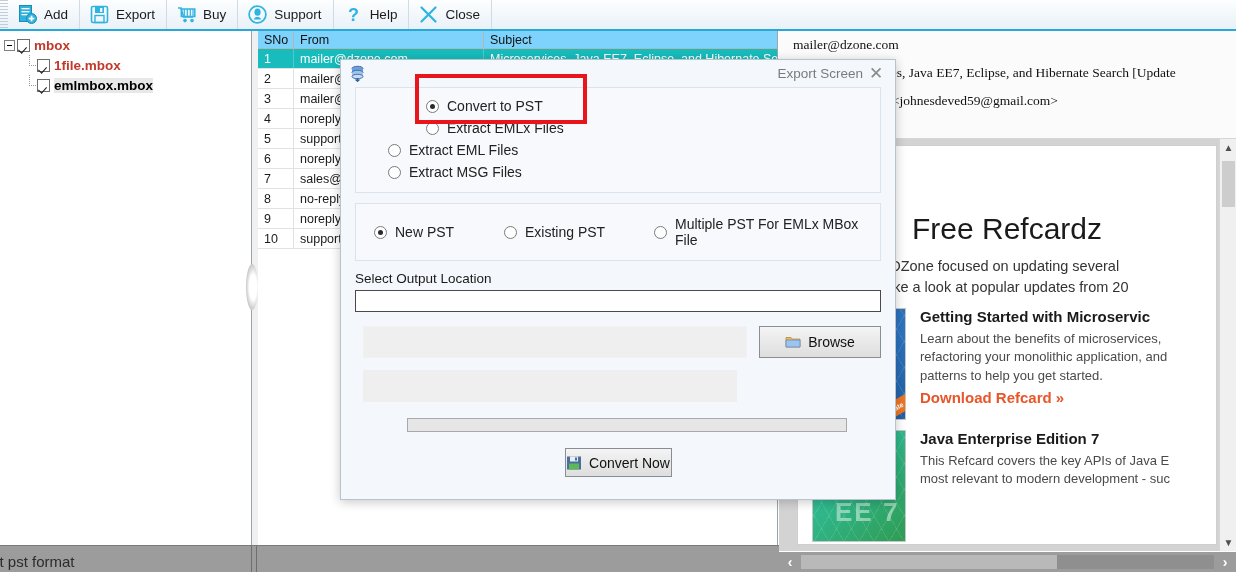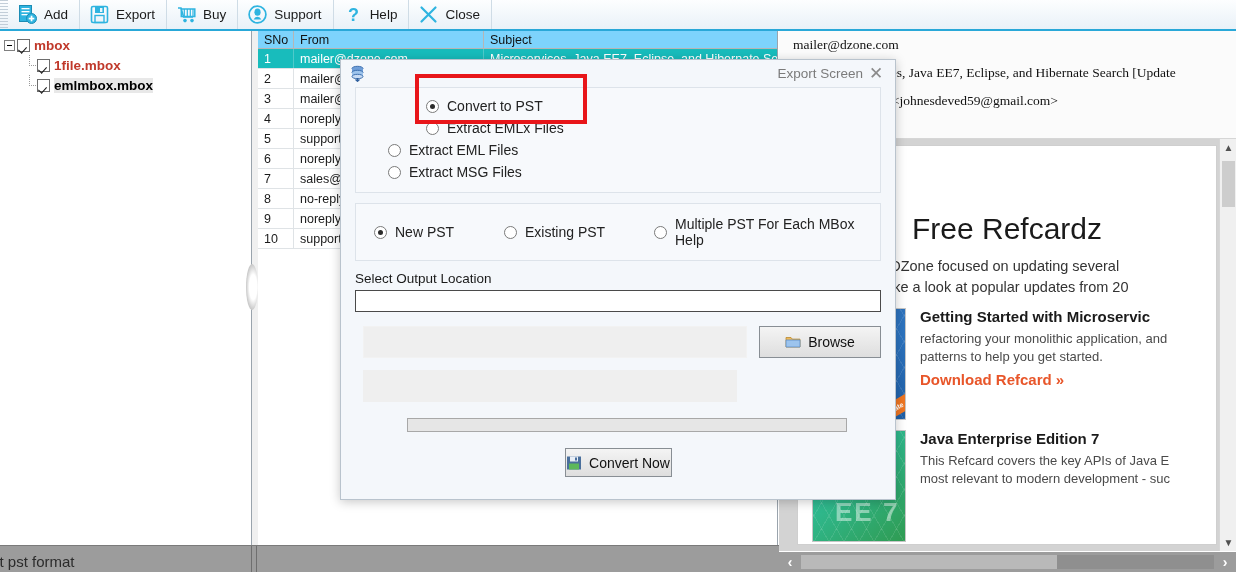--- a/index.html
+++ b/index.html
@@ -500,20 +500,21 @@
         <div class="card">
           <div class="card-img">
             <div class="hex"></div>
             <div class="ttop">ING STARTED WITH</div>
             <div class="tmain">oservices</div>
             <div class="tbot">IN AMPLIFIED TEXT</div>
             <div class="ribbon">update</div>
           </div>
           <div class="card-body">
             <div class="card-h">Getting Started with Microservic</div>
+            <div class="card-p">Learn about the benefits of microservices,</div>
             <div class="card-p">refactoring your monolithic application, and</div>
             <div class="card-p">patterns to help you get started.</div>
             <div class="card-link">Download Refcard »</div>
           </div>
         </div>
 
         <div class="card">
           <div class="card-img java">
             <div class="hex"></div>
             <div class="jlabel">Java</div>
@@ -602,21 +603,21 @@
           <div class="rad r-a">
             <span class="rdot on"></span>
             <span>New PST</span>
           </div>
           <div class="rad r-b">
             <span class="rdot"></span>
             <span>Existing PST</span>
           </div>
           <div class="rad r-c">
             <span class="rdot"></span>
-            <span>Multiple PST For Each MBox Help</span>
+            <span>Multiple PST For EMLx MBox File</span>
           </div>
         </div>
       </div>
 
       <div class="lbl-out">Select Output Location</div>
       <input class="txt-out" style="width: 100%; font-size: 13px; padding: 0px 4px;" value="" placeholder="">
 
       <div class="row-browse">
         <div class="pbar1"></div>
         <div class="btn btn-browse">

